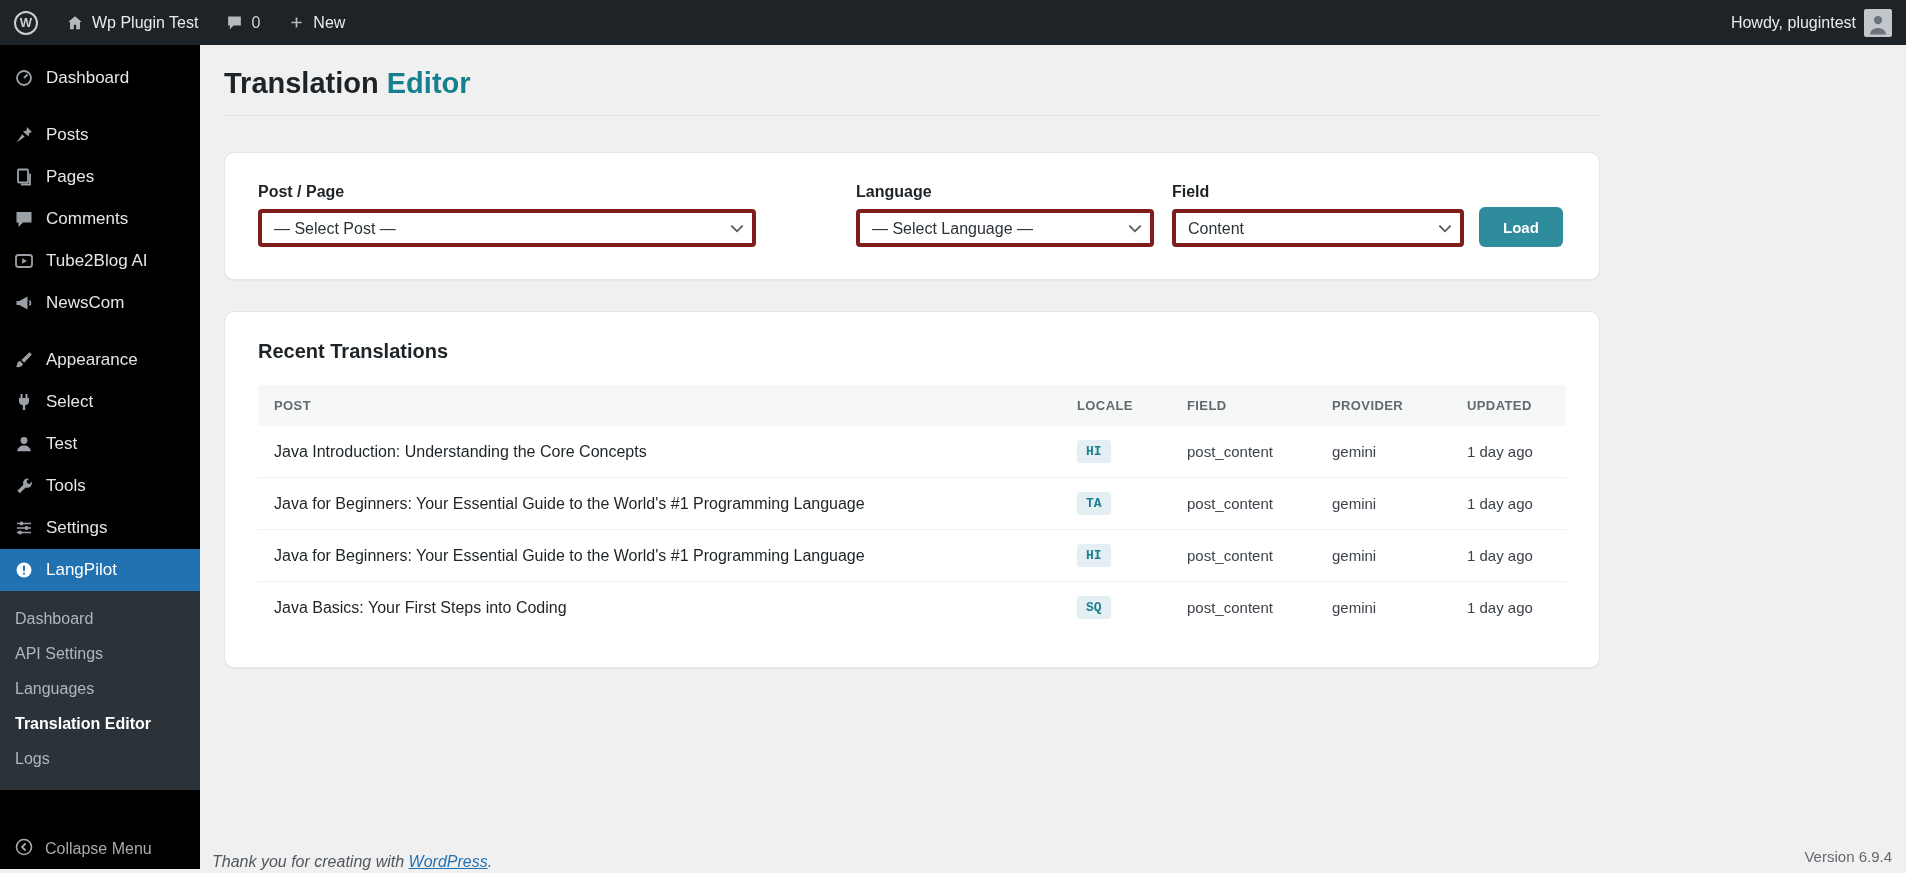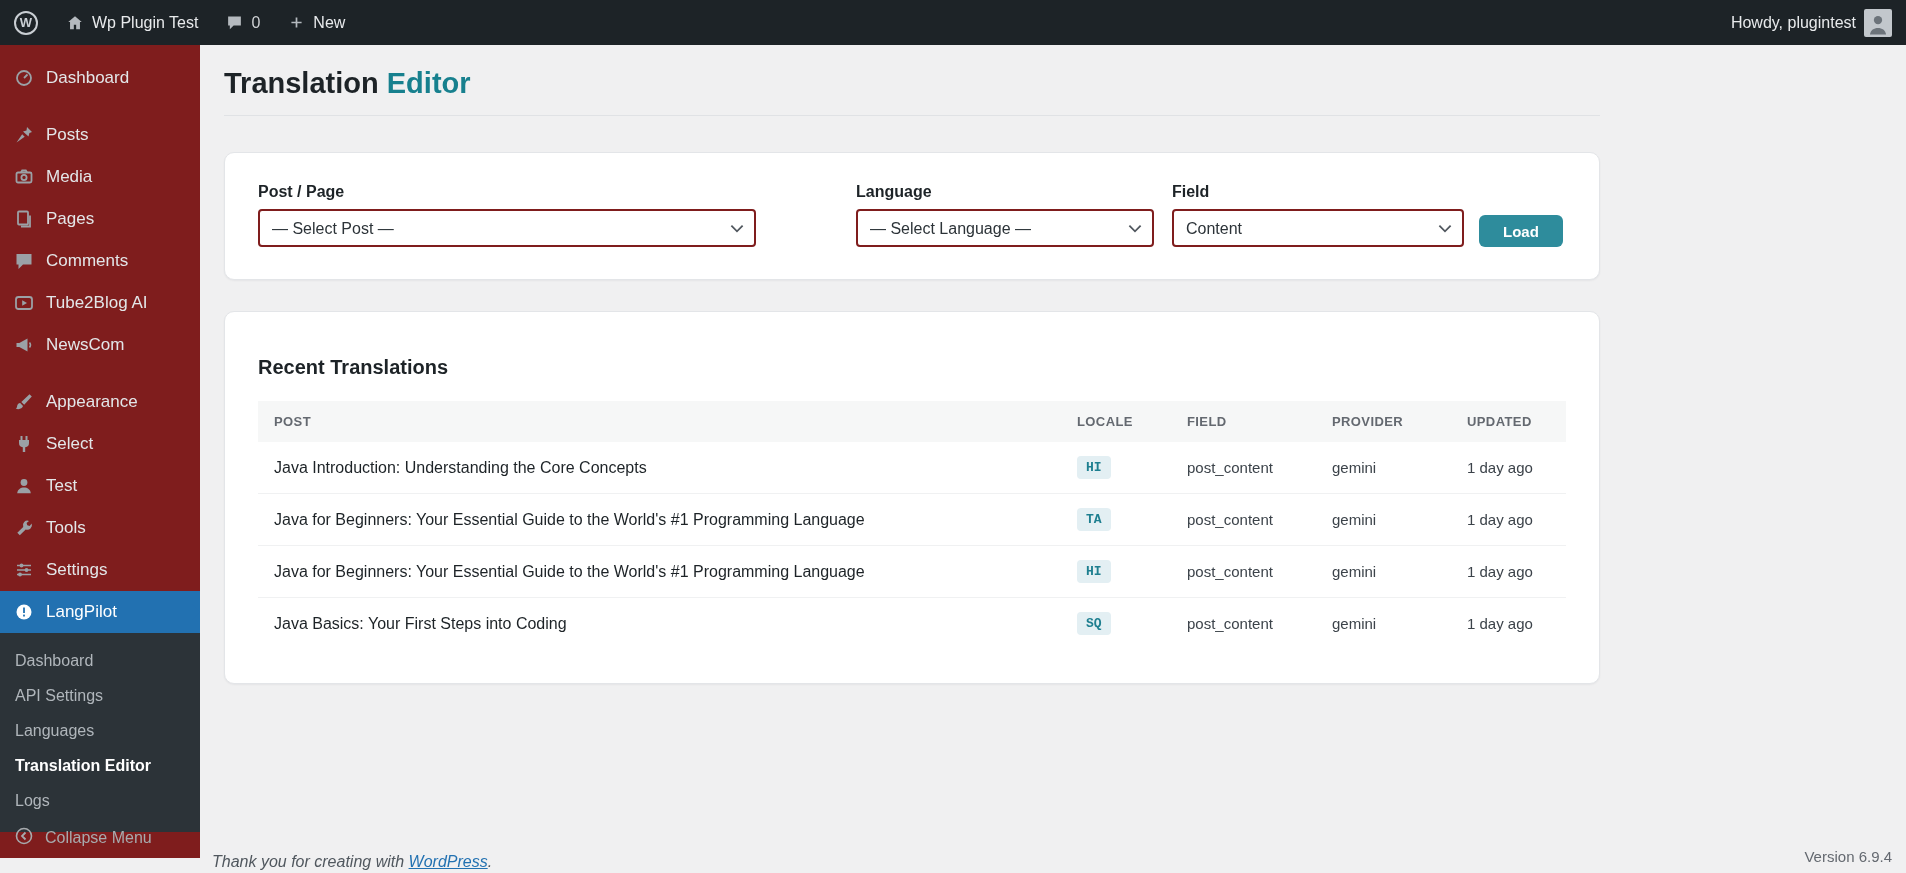--- a/index.html
+++ b/index.html
@@ -15,22 +15,22 @@
   .ab-icon { color: #b4b9be; }
   .wp-circle { width: 24px; height: 24px; border: 2px solid #c9ced3; border-radius: 50%;
     display: flex; align-items: center; justify-content: center; font-weight: 700;
     font-size: 13px; color: #c9ced3; }
   .ab-spacer { flex: 1; }
   .ab-count { color: #cfd2d5; }
   .avatar { width: 28px; height: 28px; background: #c2c7cc; border-radius: 2px;
     display: flex; align-items: flex-end; justify-content: center; overflow: hidden; }
 
   
-  #sidebar { position: absolute; top: 45px; left: 0; width: 200px; bottom: 15px;
-    background: #7f1d1d; z-index: 10; }
+  #sidebar { position: absolute; top: 45px; left: 0; width: 200px; bottom: 4px;
+    background: #000000; z-index: 10; }
   ul.menu { list-style: none; margin: 0; padding: 12px 0 0 0; }
   li.menu-item { position: relative; display: flex; align-items: center; gap: 12px;
     height: 42px; padding: 0 10px 0 14px; font-size: 17px; color: #e3e6e8; cursor: pointer; }
   li.menu-item .mi { width: 20px; height: 20px; color: #9ba1a6; flex: 0 0 20px; }
   li.menu-item .mi svg { width: 20px; height: 20px; display: block; }
   li.gap-before { margin-top: 15px; }
   li.menu-item.active { background: #2271b1; color: #ffffff; }
   li.menu-item.active .mi { color: #ffffff; }
   li.menu-item.active::after { content: ""; position: absolute; right: -8px; top: 50%;
     margin-top: -8px; border: 8px solid transparent; border-left-color: #2271b1; }
@@ -57,31 +57,31 @@
     box-shadow: 0 1px 2px rgba(16,24,40,0.05); max-width: 1376px; }
   .form-card { margin-top: 36px; padding: 30px 33px 32px 33px; display: flex;
     align-items: flex-end; }
   .fgroup { display: flex; flex-direction: column; }
   .fgroup label { font-size: 16px; font-weight: 600; color: #1d2327; margin-bottom: 8px; }
   .g-post { width: 498px; margin-right: 100px; }
   .g-lang { width: 298px; margin-right: 18px; }
   .g-field { width: 292px; margin-right: 15px; }
   .select-wrap { position: relative; width: 100%; }
   .select-wrap select { width: 100%; height: 38px; appearance: none; -webkit-appearance: none;
-    border: 2px solid #7f1d1d; border-radius: 4px; background: #ffffff; color: #2c3338;
+    border: 4px solid #7f1d1d; border-radius: 4px; background: #ffffff; color: #2c3338;
     font-size: 16px; padding: 0 36px 0 12px; font-family: "Liberation Sans", sans-serif;
     cursor: pointer; }
   .chev { position: absolute; right: 12px; top: 50%; transform: translateY(-50%);
     pointer-events: none; }
-  .btn-load { height: 32px; padding: 0 24px; background: #2E8C9C; color: #ffffff;
+  .btn-load { height: 40px; padding: 0 24px; background: #2E8C9C; color: #ffffff;
     border: none; border-radius: 6px; font-size: 15px; font-weight: 700; cursor: pointer;
     font-family: "Liberation Sans", sans-serif; }
 
   .table-card { margin-top: 31px; padding: 28px 33px 34px 33px; }
-  h2.card-title { margin: 16px 0 22px 0; font-size: 20px; font-weight: 700; color: #1d2327; }
+  h2.card-title { margin: 0 0 22px 0; font-size: 20px; font-weight: 700; color: #1d2327; }
   table.translations { width: 100%; border-collapse: collapse; table-layout: fixed; }
   col.c-locale { width: 110px; } col.c-field { width: 145px; }
   col.c-provider { width: 135px; } col.c-updated { width: 115px; }
   table.translations thead th { background: #f6f7f7; text-align: left; font-size: 13px;
     line-height: 19px; color: #646970; font-weight: 600; letter-spacing: 0.4px;
     padding: 11px 16px; }
   table.translations tbody td { padding: 14px 16px; border-bottom: 1px solid #f0f1f2;
     font-size: 15px; color: #3c434a; vertical-align: middle; }
   table.translations tbody tr:last-child td { border-bottom: none; }
   td.col-post a { font-size: 16px; color: #1d2327; text-decoration: none; }
@@ -149,30 +149,20 @@
       </span>
       <span class="ml">Dashboard</span>
     </li>
     <li class="menu-item gap-before">
       <span class="mi">
         <svg viewBox="0 0 20 20" fill="currentColor">
             <path d="M13 2l5 5-2.6 1-.9 3.5L9 6.5l3.5-.9zM8.2 9.3 2.5 17.5l8.2-5.7z"></path>
           </svg>
       </span>
       <span class="ml">Posts</span>
-    </li>
-    <li class="menu-item">
-      <span class="mi">
-        <svg viewBox="0 0 20 20">
-            <rect x="2.5" y="5.5" width="15" height="10" rx="1.5" fill="none" stroke="currentColor" stroke-width="1.8"></rect>
-            <circle cx="10" cy="10.5" r="2.6" fill="none" stroke="currentColor" stroke-width="1.8"></circle>
-            <path d="M7 5.5l1.2-2h3.6l1.2 2" fill="none" stroke="currentColor" stroke-width="1.8"></path>
-          </svg>
-      </span>
-      <span class="ml">Media</span>
     </li>
     <li class="menu-item">
       <span class="mi">
         <svg viewBox="0 0 20 20">
             <rect x="4" y="2.5" width="10" height="13" rx="1" fill="none" stroke="currentColor" stroke-width="1.8"></rect>
             <path d="M7 17.5h9V6.5" fill="none" stroke="currentColor" stroke-width="1.8"></path>
           </svg>
       </span>
       <span class="ml">Pages</span>
     </li>

